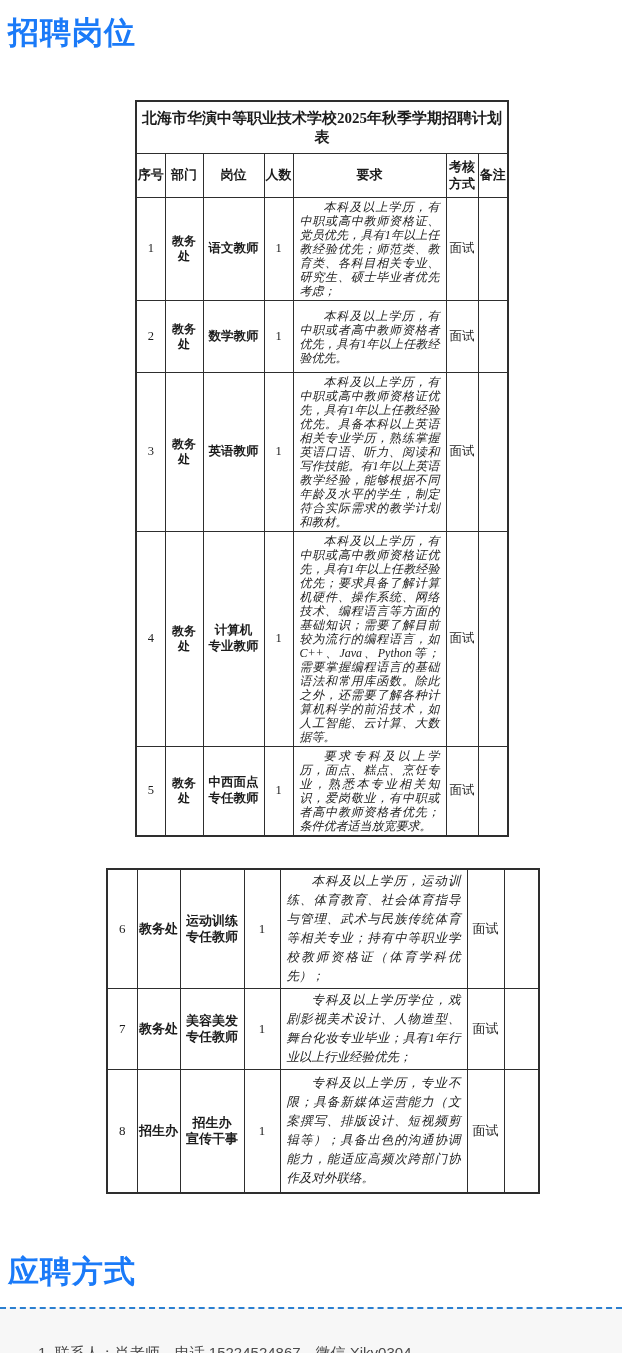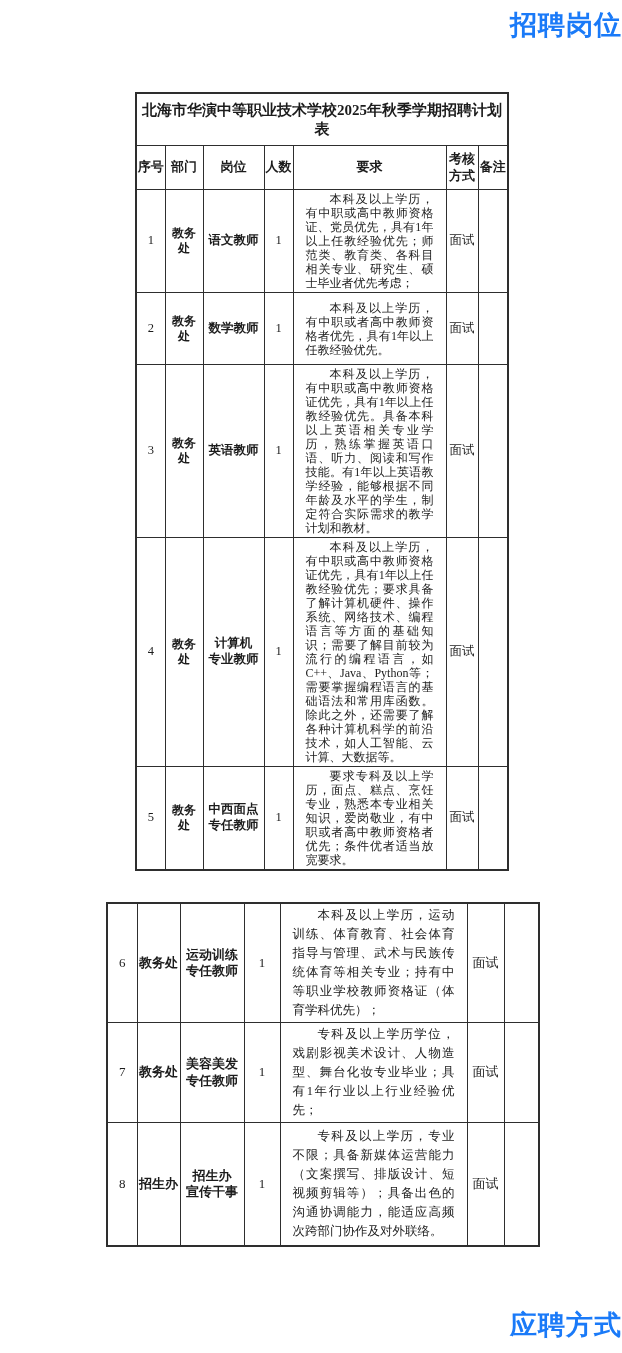--- a/index.html
+++ b/index.html
@@ -4,26 +4,26 @@
 <style>
   html, body {
     margin: 0;
     padding: 0;
     background: #ffffff;
     width: 622px;
     min-height: 1353px;
     font-family: "Liberation Sans", sans-serif;
   }
   .sec-title {
-    margin: 0;
+    margin: 8px;
     color: #1a7af8;
     font-weight: bold;
-    font-size: 27px;
+    font-size: 31px;
     line-height: 30px;
-    text-align: right;
+    text-align: left;
     letter-spacing: 1px;
     font-family: "Liberation Sans", sans-serif;
   }
   #title-top { padding-top: 10px; }
   #title-apply { margin-top: 63px; }
 
   table {
     border-collapse: collapse;
     table-layout: fixed;
     border: 2px solid #2e2e2e;
@@ -53,21 +53,22 @@
     font-weight: bold;
     font-size: 13px;
     height: 43px;
     padding: 0;
   }
   .b { font-weight: bold; }
   .c-pos { white-space: pre-line; }
   .c-req {
     text-align: justify;
     text-indent: 2em;
-    padding: 2px 12px;
+    padding: 2px 6px;
+    font-style: italic;
   }
   #table1 .c-req { font-size: 12px;  line-height: 14px; }
   #table2 .c-req { font-size: 12.5px; line-height: 19px; }
   #table1 .c-dept { font-size: 12px; }
 
   .contact-panel {
     margin-top: 20px;
     background: #f7f7f7;
     border-top: 2px dashed #2b7fd0;
     border-bottom: 2px dashed #2b7fd0;

